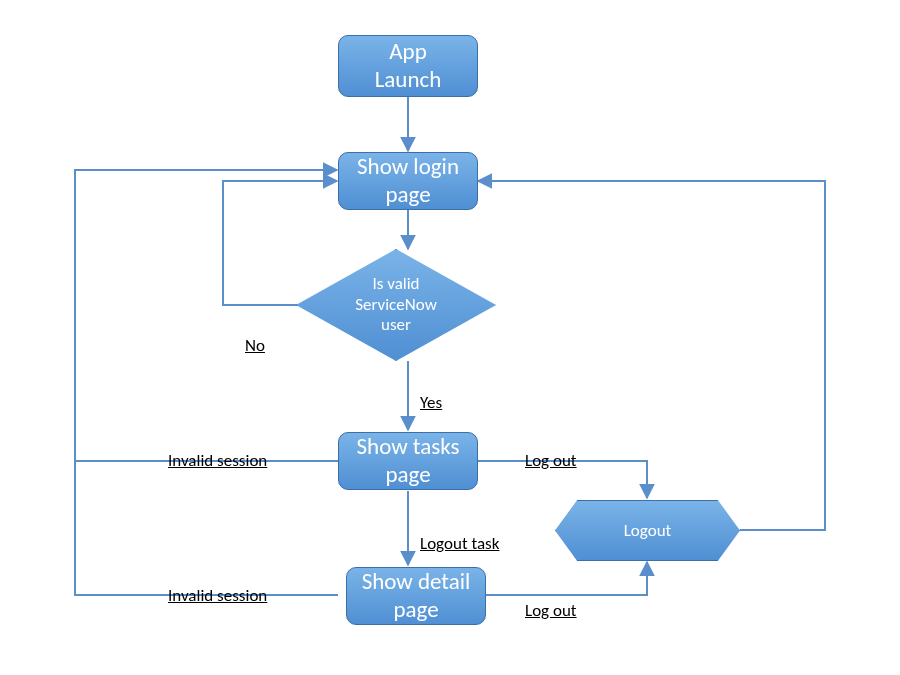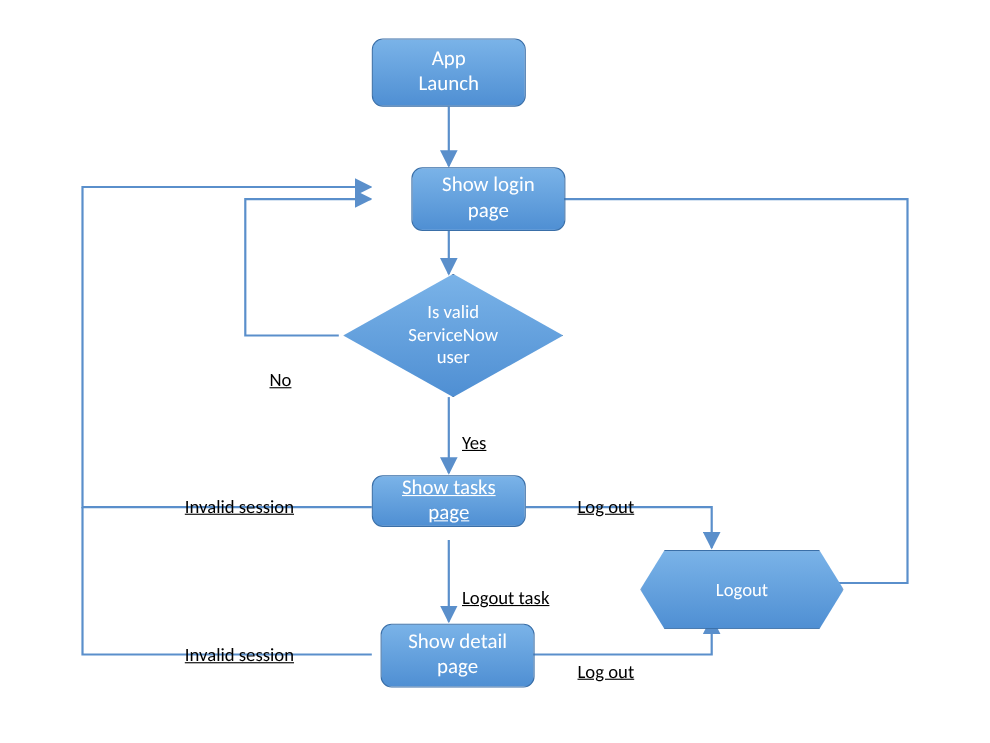--- a/index.html
+++ b/index.html
@@ -13,21 +13,21 @@
   .node-rect {
     position: absolute;
     background: linear-gradient(to bottom, #7ab3e8 0%, #4f8fd3 100%);
     border: 1px solid #3a6fa8;
     border-radius: 10px;
     color: #ffffff;
     display: flex;
     align-items: center;
     justify-content: center;
     text-align: center;
-    font-size: 19px;
+    font-size: 23px;
     line-height: 1.2;
     padding: 6px;
   }
   .diamond-wrap {
     position: absolute;
   }
   .diamond-shape {
     position: absolute;
     inset: 0;
     background: linear-gradient(to bottom, #7ab3e8 0%, #4f8fd3 100%);
@@ -105,38 +105,38 @@
 
   <polyline points="478,595 647,595 647,562" marker-end="url(#ah)"></polyline>
 
   <polyline points="740,530 825,530 825,181 478,181" marker-end="url(#ah)"></polyline>
 </svg>
 
 <div class="node-rect" style="left:338px; top:35px; width:140px; height:62px;">
   <span>App<br>Launch</span>
 </div>
 
-<div class="node-rect" style="left:338px; top:152px; width:140px; height:58px;margin-left:36px;">
+<div class="node-rect" style="left:338px; top:152px; width:140px; height:58px;">
   <span>Show login<br>page</span>
 </div>
 
-<div class="diamond-wrap" style="left:312px; top:249px; width:200px; height:112px;">
+<div class="diamond-wrap" style="left:296px; top:249px; width:200px; height:112px;">
   <div class="diamond-shape"></div>
   <div class="diamond-text">Is valid<br>ServiceNow<br>user</div>
 </div>
 
-<div class="node-rect" style="left:338px; top:432px; width:140px; height:47px;text-decoration:underline;">
+<div class="node-rect" style="left:338px; top:432px; width:140px; height:58px;">
   <span>Show tasks<br>page</span>
 </div>
 
 <div class="node-rect" style="left:346px; top:567px; width:140px; height:58px;">
   <span>Show detail<br>page</span>
 </div>
 
-<div class="hexagon-wrap" style="left:582px; top:500px; width:185px; height:72px;">
+<div class="hexagon-wrap" style="left:555px; top:500px; width:185px; height:61px;">
   <div class="hexagon-shape"></div>
   <div class="hexagon-text">Logout</div>
 </div>
 
 <div class="label" style="left:245px; top:335px;">No</div>
 <div class="label" style="left:420px; top:392px;">Yes</div>
 <div class="label" style="left:168px; top:450px;">Invalid session</div>
 <div class="label" style="left:168px; top:585px;">Invalid session</div>
 <div class="label" style="left:420px; top:533px;">Logout task</div>
 <div class="label" style="left:525px; top:450px;">Log out</div>

